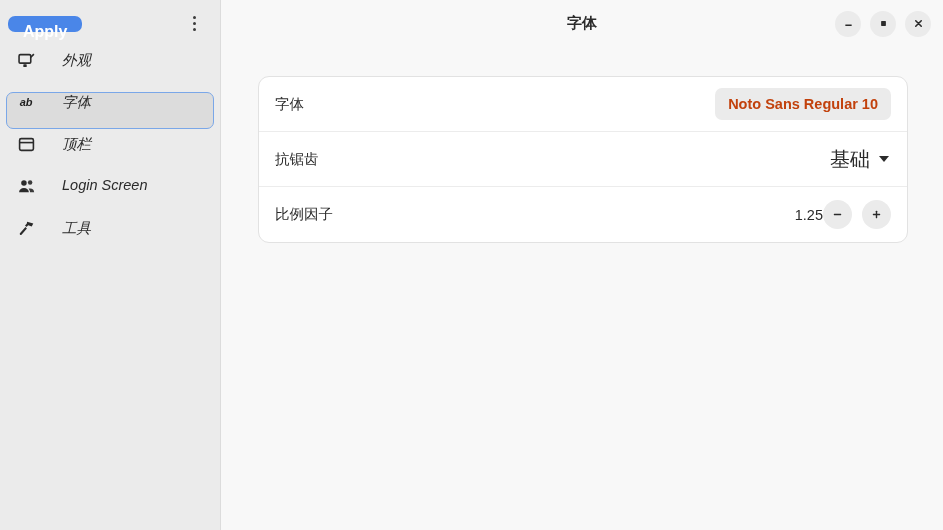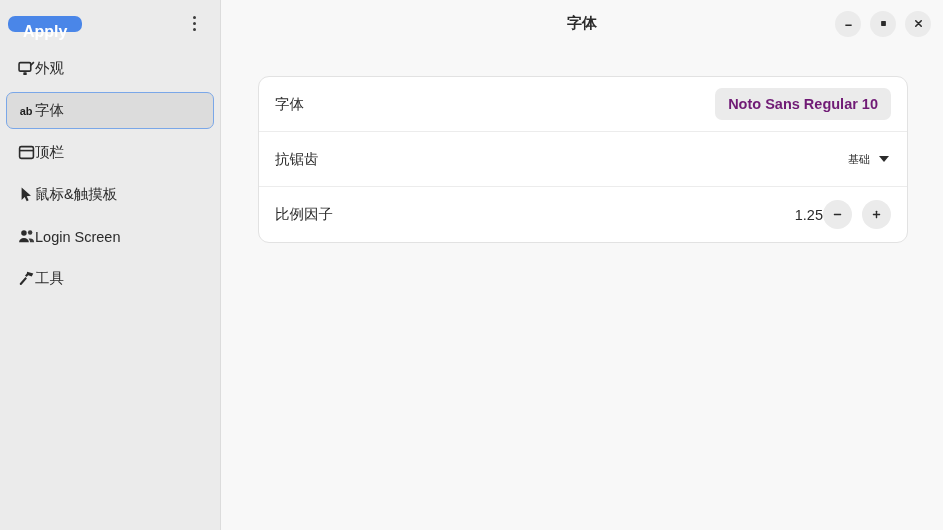--- a/index.html
+++ b/index.html
@@ -81,27 +81,27 @@
 
   .nav-list {
     padding: 3px 6px 0 6px;
     display: flex;
     flex-direction: column;
     gap: 5px;
   }
 
   .nav-item {
     display: flex;
-    align-items: center;
     height: 37px;
     padding: 0 10px;
     border-radius: 7px;
     cursor: pointer;
     border: 1px solid transparent;
-    gap: 0;
+    gap: 27px;
+    font-style: italic;
   }
 
   .nav-item.selected {
     background: #dcdcdc;
     border: 1px solid #7aa7e8;
   }
 
   .nav-icon {
     width: 18px;
     height: 18px;
@@ -211,41 +211,41 @@
     align-items: center;
   }
 
   .font-chip {
     background: #ebebeb;
     border: none;
     border-radius: 7px;
     font-family: inherit;
     font-size: 14.5px;
     font-weight: bold;
-    color: #701a75;
+    color: #c2410c;
     height: 32px;
     padding: 0 13px;
     cursor: pointer;
     display: flex;
     align-items: center;
     gap: 7px;
   }
 
   .dropdown {
     display: flex;
     align-items: center;
     gap: 9px;
     cursor: pointer;
     background: transparent;
     border: none;
     font-family: inherit;
     padding: 2px 2px;
   }
   .dropdown-value {
-    font-size: 11px;
+    font-size: 20px;
     color: #2b2b2b;
   }
   .caret {
     width: 0; height: 0;
     border-left: 5px solid transparent;
     border-right: 5px solid transparent;
     border-top: 6px solid #2b2b2b;
   }
 
   .spin-value {
@@ -309,28 +309,20 @@
         <span class="nav-icon">
           <svg width="17" height="17" viewBox="0 0 16 16" fill="none" stroke="currentColor" stroke-width="1.5">
             <rect x="1.5" y="2.5" width="13" height="11" rx="1.5"></rect>
             <path d="M1.5 6.2h13" stroke-width="1.5"></path>
           </svg>
         </span>
         <span class="nav-label">顶栏</span>
       </div>
 
 
-      <div class="nav-item">
-        <span class="nav-icon">
-          <svg width="17" height="17" viewBox="0 0 16 16" fill="currentColor">
-            <path d="M3.4 1.3 3.4 13.2 6.3 10.4 8.2 14.4 10 13.5 8.2 9.6 12.2 9.2z"></path>
-          </svg>
-        </span>
-        <span class="nav-label">鼠标&amp;触摸板</span>
-      </div>
 
 
       <div class="nav-item">
         <span class="nav-icon">
           <svg width="17" height="17" viewBox="0 0 16 16" fill="currentColor">
             <circle cx="5.6" cy="4.6" r="2.6"></circle>
             <path d="M1 13.4c0-2.5 2-4.1 4.6-4.1s4.6 1.6 4.6 4.1z"></path>
             <circle cx="11.4" cy="4.2" r="2.1" opacity="0.92"></circle>
             <path d="M9.4 13.4h5.8c0-2.2-1.5-3.6-3.7-3.6-.6 0-1.1.1-1.6.3.9.8 1.4 2 1.5 3.3z" opacity="0.92"></path>
           </svg>

